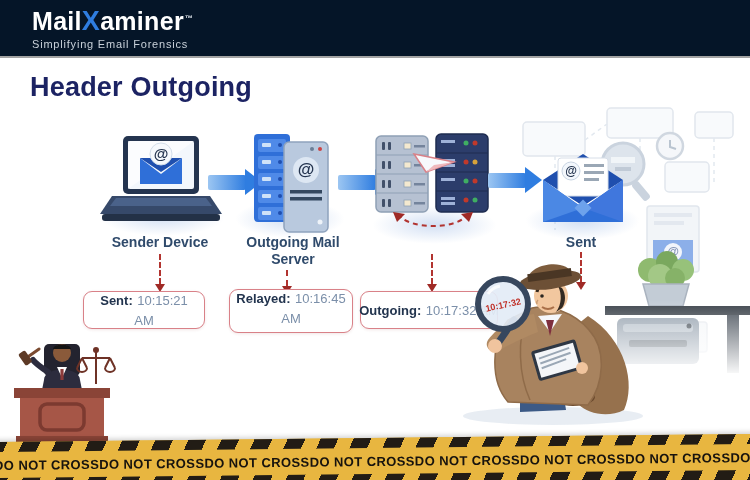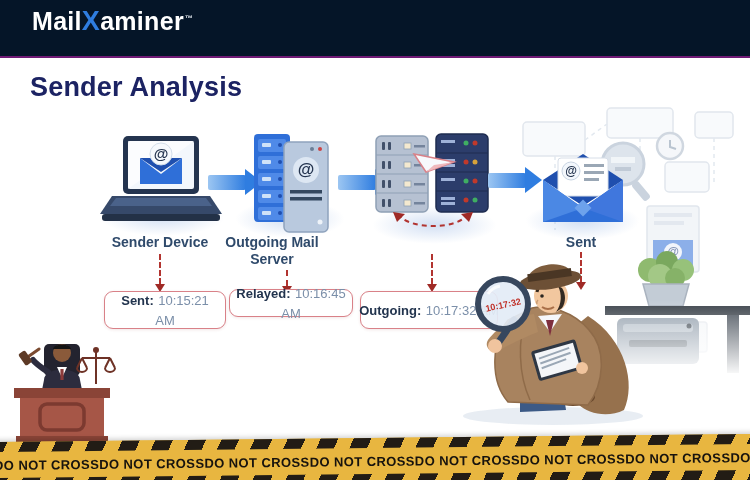--- a/index.html
+++ b/index.html
@@ -2,21 +2,21 @@
 <html><head>
 <meta charset="utf-8">
 <style>
   * { margin:0; padding:0; box-sizing:border-box; }
   html,body { width:750px; height:480px; overflow:hidden; background:#fff;
               font-family:"Liberation Sans", sans-serif; }
   #stage { position:relative; width:750px; height:480px; background:#fff; overflow:hidden; }
 
   
   .topbar { position:absolute; left:0; top:0; width:750px; height:58px;
-            background:#051528; border-bottom:2px solid #701a75; z-index:6; }
+            background:#051528; border-bottom:2px solid #a3a3a3; z-index:6; }
   .logo { position:absolute; left:32px; top:6px; }
   .brand { font-size:25px; font-weight:bold; color:#ffffff; letter-spacing:.3px; }
   .brand .x { color:#2f7de0; font-size:27px; }
   .brand sup { font-size:8px; color:#e8edf3; margin-left:1px; }
   .tagline { font-size:11px; color:#c9d1da; letter-spacing:.8px; margin-top:1px; }
 
   
   .page-title { position:absolute; left:30px; top:72px; font-size:27px; font-weight:bold;
                 color:#1c2363; letter-spacing:.2px; z-index:4; }
 
@@ -63,24 +63,25 @@
   .tape-text span { font-size:13px; font-weight:bold; color:#17130e; letter-spacing:.4px; white-space:nowrap; }
 </style>
 </head>
 <body>
 
 <div id="stage">
 
   <div class="topbar">
     <div class="logo">
       <div class="brand"><span>Mail</span><span class="x">X</span><span>aminer</span><sup>™</sup></div>
+      <div class="tagline">Simplifying Email Forensics</div>
     </div>
   </div>
 
-  <div class="page-title">Sender Analysis</div>
+  <div class="page-title">Header Outgoing</div>
 
   <svg class="bg-flow" width="235" height="255" viewBox="0 0 235 255">
     <g fill="#f4f7fa" stroke="#c9d3df" stroke-width="1.5">
       <rect x="8" y="22" width="62" height="34" rx="4"></rect>
       <rect x="92" y="8" width="66" height="30" rx="4"></rect>
       <rect x="180" y="12" width="38" height="26" rx="4"></rect>
       <rect x="150" y="62" width="44" height="30" rx="4"></rect>
     </g>
     <path d="M40,56 L40,130 M125,38 L125,58 M199,38 L199,84 M70,40 L92,24" stroke="#ccd6e2" stroke-width="1.5" stroke-dasharray="4 4" fill="none"></path>
     <g>
@@ -255,33 +256,33 @@
     <rect x="46" y="14" width="20" height="3" fill="#9aa7b5"></rect>
     <rect x="46" y="21" width="20" height="3" fill="#9aa7b5"></rect>
     <rect x="46" y="28" width="15" height="3" fill="#9aa7b5"></rect>
     <polygon points="5,30 45,58 85,30 85,72 5,72" fill="#2f6fd8"></polygon>
     <polygon points="5,30 45,58 5,72" fill="#4b88e4"></polygon>
     <polygon points="85,30 45,58 85,72" fill="#4077dd"></polygon>
     <rect x="39" y="52" width="12" height="12" transform="rotate(45 45 58)" fill="#6da2ec"></rect>
   </svg>
 
   <div class="node-label" style="left:90px;  top:234px; width:140px;">Sender Device</div>
-  <div class="node-label" style="left:212px; top:234px; width:120px;">Outgoing Mail Server</div>
+  <div class="node-label" style="left:233px; top:234px; width:120px;">Outgoing Mail Server</div>
   <div class="node-label" style="left:541px; top:234px; width:80px;">Sent</div>
 
   <div class="arrow-red" style="left:159px; top:254px; height:30px;"></div>
   <div class="arrow-red" style="left:286px; top:270px; height:16px;"></div>
   <div class="arrow-red" style="left:431px; top:254px; height:30px;"></div>
   <div class="arrow-red" style="left:580px; top:252px; height:30px;"></div>
 
-  <div class="tbox" style="left:104px; top:291px; width:122px; height:38px;">
+  <div class="tbox" style="left:83px; top:291px; width:122px; height:38px;">
     <div><span class="tprefix">Sent:</span>
       <span class="ttime">10:15:21 AM</span></div>
   </div>
-  <div class="tbox" style="left:229px; top:289px; width:124px; height:28px;">
+  <div class="tbox" style="left:229px; top:289px; width:124px; height:44px;align-items:flex-end;">
     <div><span class="tprefix">Relayed:</span>
       <span class="ttime">10:16:45 AM</span></div>
   </div>
   <div class="tbox" style="left:360px; top:291px; width:138px; height:38px; white-space:nowrap;">
     <div><span class="tprefix">Outgoing:</span>
       <span class="ttime">10:17:32 AM</span></div>
   </div>
 
   <svg class="detective" width="215" height="185" viewBox="0 0 215 185">
     <ellipse cx="115" cy="172" rx="90" ry="9" fill="#e2e8f0" opacity=".8"></ellipse>

